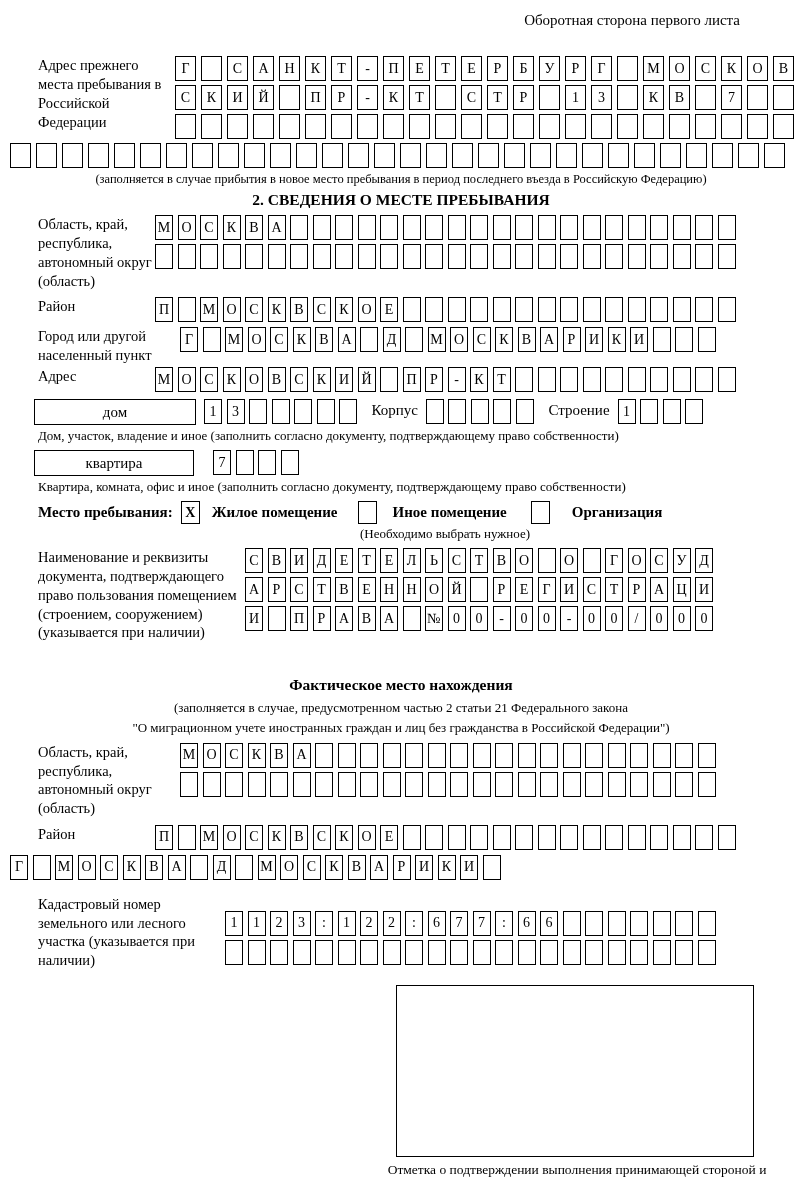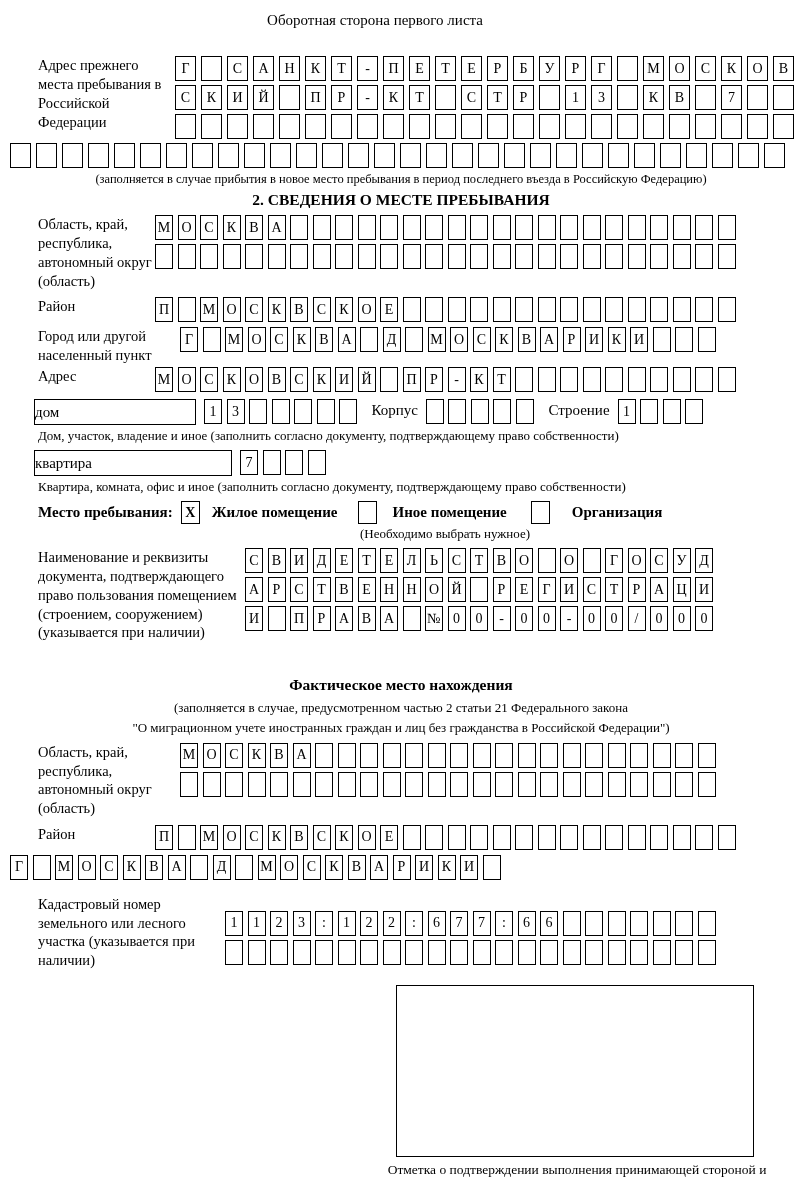--- a/index.html
+++ b/index.html
@@ -4,21 +4,21 @@
 <style>
   * { box-sizing: border-box; }
   html, body { margin: 0; padding: 0; background: #fff; }
   body {
     width: 800px; height: 1180px;
     font-family: "Liberation Serif", "DejaVu Serif", serif;
     color: #000;
   }
   .page { padding: 12px 8px 0 10px; }
 
-  .hdr { text-align: center; padding-right: 52px; font-size: 15px; }
+  .hdr { text-align: right; padding-right: 52px; font-size: 15px; }
 
   .frow { display: flex; align-items: flex-start; }
   .side-label {
     font-size: 14.5px; line-height: 1.3;
     padding-left: 28px; flex-shrink: 0;
   }
   .w165 { width: 165px; } .w145 { width: 145px; } .w170 { width: 170px; }
   .w215 { width: 215px; } .w235 { width: 235px; }
 
   .boxrow { display: flex; margin-bottom: 4px; }
@@ -30,24 +30,24 @@
   .big .cell { width: 21px; margin-right: 5px; }
 
   .note { font-size: 12.5px; text-align: center; margin: 2px 0 4px 0; }
   .sec-title { font-size: 15.5px; font-weight: bold; text-align: center; margin: 3px 0 6px 0; }
 
   .h80 { height: 82px; } .h38 { height: 40px; } .h30 { height: 30px; }
 
   .house-line { display: flex; align-items: flex-start; margin: 2px 0 0 24px; }
   .wide-box {
     border: 1.5px solid #000; height: 26px; display: flex;
-    align-items: center; font-size: 15px; flex-shrink: 0;
+    align-items: center; justify-content: center; font-size: 15px; flex-shrink: 0;
   }
   .wb-dom { width: 162px; margin-right: 8px; }
-  .wb-kv  { width: 198px; margin-right: 8px; }
+  .wb-kv  { width: 160px; margin-right: 19px; }
   .inline-label { font-size: 15px; margin: 3px 8px 0 10px; white-space: nowrap; }
   .small-note { font-size: 13px; padding-left: 28px; margin: 0 0 6px 0; }
 
   .stay-row { display: flex; align-items: center; padding-left: 28px; font-size: 15px; margin-top: 2px; font-weight: bold; }
   .checkbox {
     width: 19px; height: 23px; border: 1.5px solid #000; flex-shrink: 0;
     display: inline-flex; align-items: center; justify-content: center; font-size: 14px;
   }
   .cb-1 { margin: 0 12px 0 8px; } .cb-2 { margin: 0 16px 0 20px; } .cb-3 { margin: 0 22px 0 24px; }
   .stay-note { font-size: 13px; margin: 2px 0 6px 150px; width: 370px; text-align: right; }

